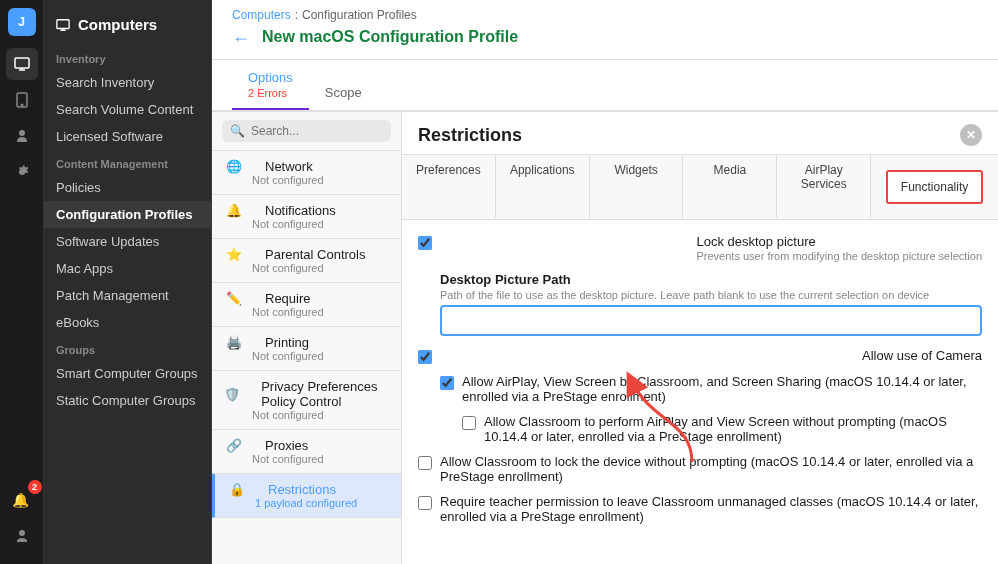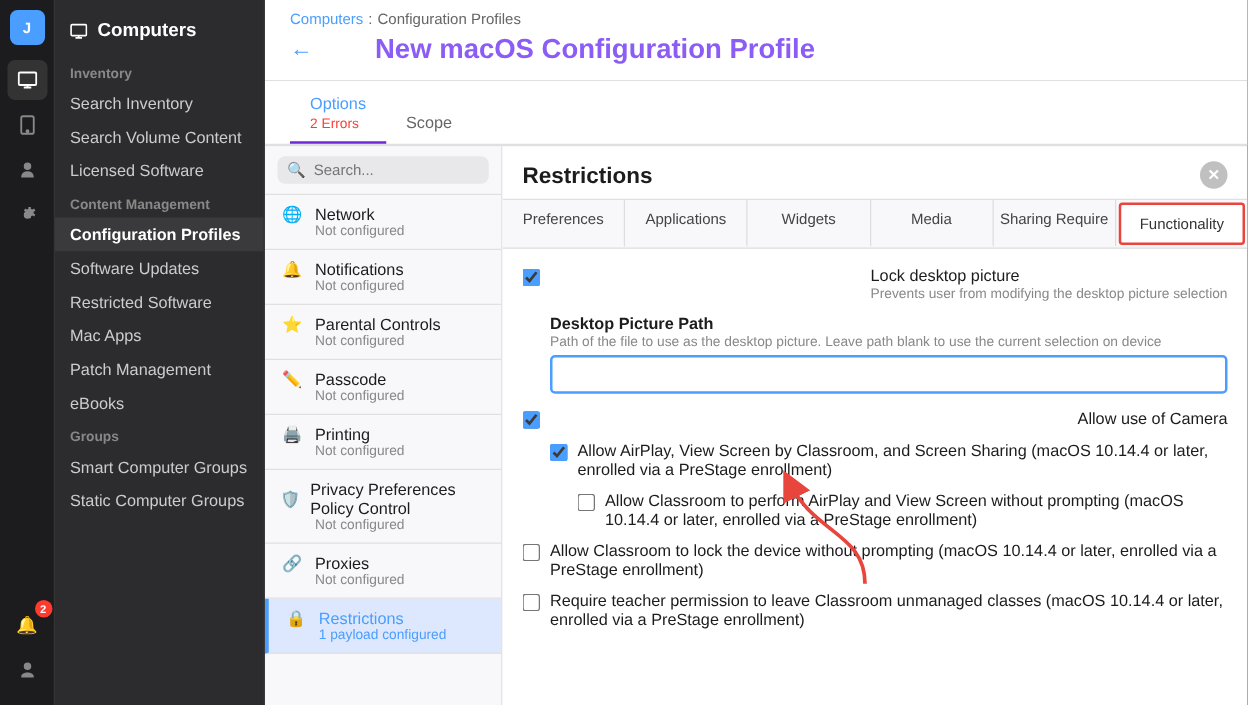--- a/index.html
+++ b/index.html
@@ -79,21 +79,21 @@
 
     .page-header {
       background: #ffffff;
       padding: 4px 20px 12px;
       display: flex; align-items: center; gap: 12px;
       border-bottom: 1px solid #e0e0e0;
     }
     .back-btn {
       color: #4a9eff; font-size: 18px; cursor: pointer; font-weight: 300;
     }
-    .page-title { font-size: 22px; font-weight: 700; color: #8b5cf6; margin-left: 38px; }
+    .page-title { font-size: 16px; font-weight: 700; color: #15803d; }
 
     
     .tabs-row {
       display: flex; align-items: flex-end; gap: 0;
       padding: 0 20px;
       border-bottom: 1px solid #e0e0e0;
       background: #fff;
     }
     .tab {
       padding: 10px 16px 8px;
@@ -129,21 +129,21 @@
     }
 
     .profile-section {
       padding: 8px 12px;
       border-bottom: 1px solid #e0e0e0;
       cursor: pointer;
     }
     .profile-section.active { background: #dde8ff; }
     .profile-section-header { display: flex; align-items: center; gap: 8px; }
     .profile-section-icon { width: 20px; color: #888; font-size: 13px; text-align: center; }
-    .profile-section-name { font-size: 13px; font-weight: 500; color: #1c1c1e; }
+    .profile-section-name { font-size: 13px; font-weight: 500; color: #1c1c1e; margin-left: 13px; }
     .profile-section-status { font-size: 11px; color: #888; margin-left: 28px; }
     .profile-section.active .profile-section-name { color: #4a9eff; }
     .profile-section.active .profile-section-status { color: #4a9eff; }
 
     
     .restrictions-panel {
       flex: 1;
       background: #fff;
       overflow-y: auto;
       position: relative;
@@ -171,21 +171,21 @@
       font-size: 12px; color: #444;
       cursor: pointer;
       border-right: 1px solid #ddd;
       border-bottom: 2px solid transparent;
     }
     .rtab:last-child { border-right: none; }
     .rtab.active-highlighted {
       background: #fff;
       border: 2px solid #e8453c;
       border-radius: 3px;
-      margin: 2px;
+      margin: 15px;
       color: #333;
       font-weight: 500;
     }
 
     .restrictions-body { padding: 14px 16px; }
 
     .checkbox-row {
       display: flex; align-items: flex-start; gap: 8px;
       margin-bottom: 10px;
       justify-content: space-between;
@@ -268,28 +268,28 @@
   </div>
   <div class="sidebar-item">
     <span>Search Volume Content</span>
   </div>
   <div class="sidebar-item">
     <span>Licensed Software</span>
   </div>
 
   <div class="sidebar-section-label">Content Management</div>
 
+  <div class="sidebar-item">
+    <span>Policies</span>
+  </div>
   <div class="sidebar-item active">
     <span>Configuration Profiles</span>
   </div>
   <div class="sidebar-item">
     <span>Software Updates</span>
-  </div>
-  <div class="sidebar-item">
-    <span>Restricted Software</span>
   </div>
   <div class="sidebar-item">
     <span>Mac Apps</span>
   </div>
   <div class="sidebar-item">
     <span>Patch Management</span>
   </div>
   <div class="sidebar-item">
     <span>eBooks</span>
   </div>
@@ -357,21 +357,21 @@
         <div class="profile-section-header">
           <span class="profile-section-icon">⭐</span>
           <span class="profile-section-name">Parental Controls</span>
         </div>
         <div class="profile-section-status">Not configured</div>
       </div>
 
       <div class="profile-section">
         <div class="profile-section-header">
           <span class="profile-section-icon">✏️</span>
-          <span class="profile-section-name">Passcode</span>
+          <span class="profile-section-name">Require</span>
         </div>
         <div class="profile-section-status">Not configured</div>
       </div>
 
       <div class="profile-section">
         <div class="profile-section-header">
           <span class="profile-section-icon">🖨️</span>
           <span class="profile-section-name">Printing</span>
         </div>
         <div class="profile-section-status">Not configured</div>
@@ -427,21 +427,21 @@
         <div class="rtab">
           <span>Applications</span>
         </div>
         <div class="rtab">
           <span>Widgets</span>
         </div>
         <div class="rtab">
           <span>Media</span>
         </div>
         <div class="rtab">
-          <span>Sharing Require</span>
+          <span>AirPlay Services</span>
         </div>
         <div class="rtab active-highlighted">
           <span>Functionality</span>
         </div>
       </div>
 
       <div class="restrictions-body">
 
         <div class="checkbox-row">
           <input type="checkbox" checked="" id="cb-lock" style="">

